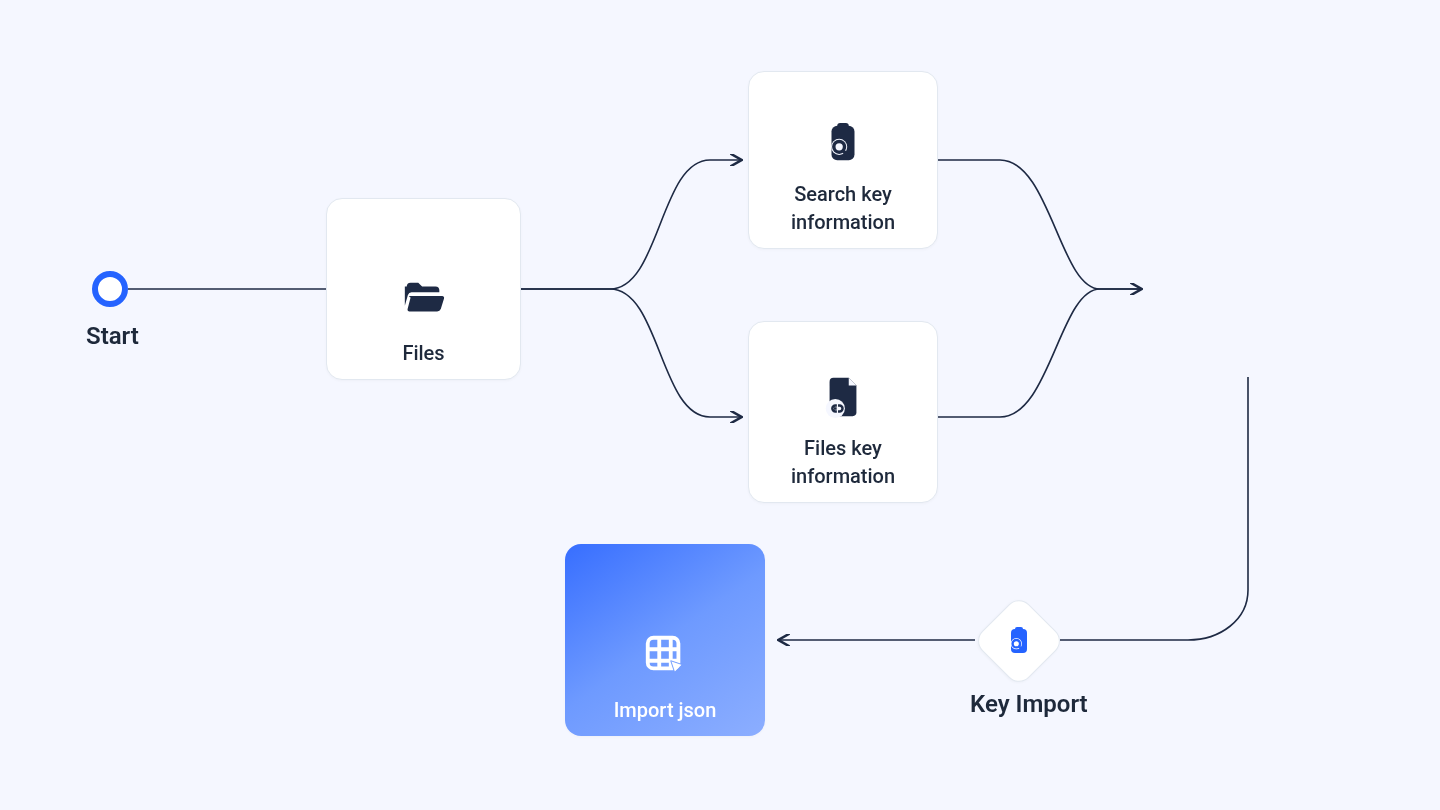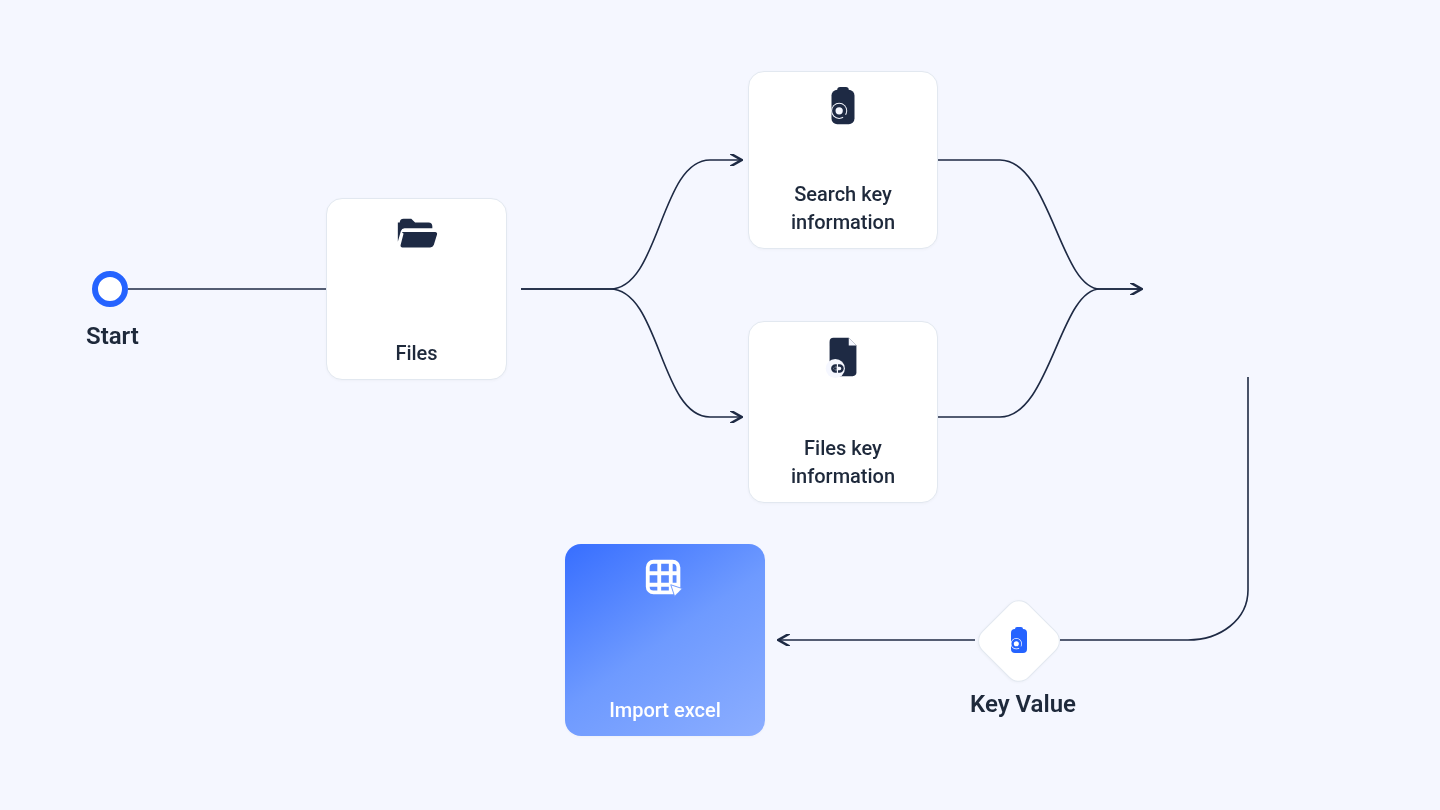--- a/index.html
+++ b/index.html
@@ -2,21 +2,21 @@
 <html><head>
 <meta charset="utf-8">
 <style>
   html,body{margin:0;padding:0;width:1440px;height:810px;background:#f5f7ff;
     font-family:-apple-system,BlinkMacSystemFont,"Segoe UI",Roboto,sans-serif;
     color:#1e293b;overflow:hidden}
   .canvas{position:absolute;inset:0}
   svg.edges{position:absolute;inset:0;width:1440px;height:810px;pointer-events:none}
   .node{position:absolute;background:#fff;border:1px solid #e2e8f0;border-radius:16px;
     box-shadow:0 1px 3px rgba(0,0,0,.03);display:flex;flex-direction:column;
-    align-items:center;justify-content:space-between;font-size:20px;font-weight:500;
+    align-items:center;justify-content:flex-end;font-size:20px;font-weight:500;
     color:#1e293b;text-align:center;padding:12px 18px;box-sizing:border-box}
   .node.accent{background:linear-gradient(145deg,#376eff 0%,#6e9aff 50%,#8caeff 100%);
     border:none;color:#fff}
   .node .icon{width:46px;height:46px;display:flex;align-items:center;justify-content:center;
     margin-bottom:18px}
   .node.small .icon{margin-bottom:14px}
   .node .label{line-height:1.4}
   .diamond{position:absolute;width:64px;height:64px;background:#fff;border:1px solid #e2e8f0;
     border-radius:14px;transform:rotate(45deg);box-shadow:0 1px 3px rgba(0,0,0,.04);
     display:flex;align-items:center;justify-content:center}
@@ -47,21 +47,21 @@
     <path d="M938 417 H 1000 C 1050 417 1060 289 1100 289 H 1140" stroke="#1e2a44" stroke-width="1.6" fill="none" marker-end="url(#arr)"></path>
 
     <path d="M1248 377 V 590 C 1248 620 1220 640 1188 640 H 1060" stroke="#1e2a44" stroke-width="1.6" fill="none"></path>
 
     <path d="M975 640 H 780" stroke="#1e2a44" stroke-width="1.6" fill="none" marker-end="url(#arr)"></path>
   </svg>
 
   <div class="start-dot" style="left:92px;top:271px"></div>
   <div class="ext-label" style="left:86px;top:322px">Start</div>
 
-  <div class="node" style="left:326px;top:198px;width:181px;height:182px">
+  <div class="node" style="left:326px;top:198px;width:195px;height:182px">
     <span class="icon">
       <svg viewBox="0 0 24 24" width="50" height="50" fill="#1e2a44">
           <path d="M3 6a2 2 0 0 1 2-2h4l2 2h7a2 2 0 0 1 2 2v1H5.5a2 2 0 0 0-1.9 1.37L2 16V6zm1.2 5h17.3a1 1 0 0 1 .95 1.3l-1.7 5.4A2 2 0 0 1 18.85 19H4.4a1 1 0 0 1-.95-1.3L5 11.7A1 1 0 0 1 4.2 11z"></path>
         </svg>
     </span>
     <span class="label">Files</span>
   </div>
 
   <div class="node small" style="left:748px;top:71px;width:190px;height:178px">
     <span class="icon">
@@ -93,26 +93,26 @@
     <span class="inner">
       <svg viewBox="0 0 24 24" width="32" height="32">
           <rect x="6" y="3" width="12" height="18" rx="3" fill="#2563ff"></rect>
           <rect x="9" y="1.5" width="6" height="4" rx="1.5" fill="#2563ff"></rect>
           <circle cx="10" cy="14" r="4.2" fill="#fff"></circle>
           <circle cx="10" cy="14" r="2.8" fill="none" stroke="#2563ff" stroke-width="1.8"></circle>
           <line x1="12.2" y1="16.2" x2="14.8" y2="18.8" stroke="#2563ff" stroke-width="1.8" stroke-linecap="round"></line>
         </svg>
     </span>
   </div>
-  <div class="ext-label" style="left:970px;top:690px">Key Value</div>
+  <div class="ext-label" style="left:970px;top:690px">Key Import</div>
 
   <div class="node accent" style="left:565px;top:544px;width:200px;height:192px">
     <span class="icon">
       <svg viewBox="0 0 24 24" width="50" height="50">
         <rect x="3" y="3" width="16" height="16" rx="3" fill="none" stroke="#fff" stroke-width="2"></rect>
         <path d="M3 9h16M3 15h16M9 3v16M15 3v16" stroke="#fff" stroke-width="2"></path>
         <path d="M15 15l6 2-2 2-2 2-2-6z" fill="#fff" stroke="#6e9aff" stroke-width="0.5"></path>
       </svg>
     </span>
-    <span class="label">Import excel</span>
+    <span class="label">Import json</span>
   </div>
 
 </div>
 
 </body></html>

